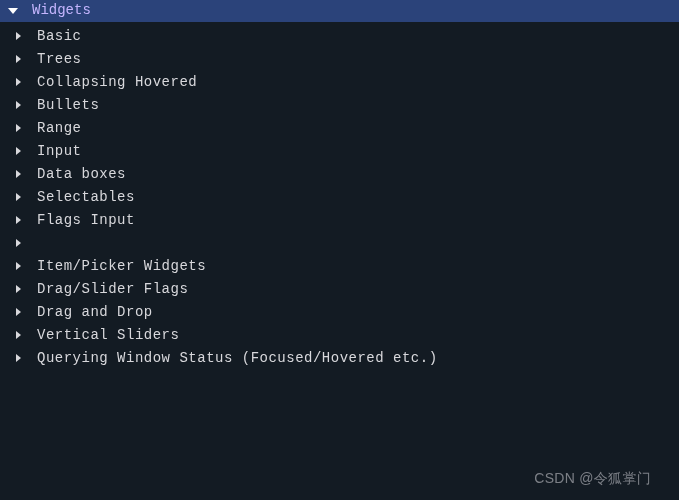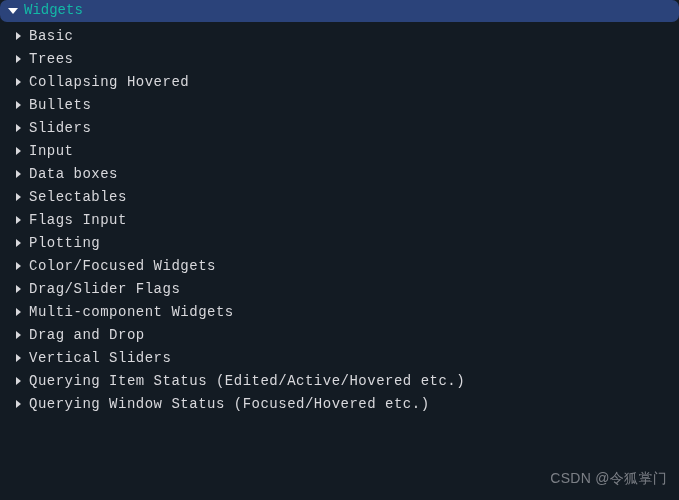--- a/index.html
+++ b/index.html
@@ -12,65 +12,64 @@
     font-size: 14px;
     color: #d8d8dc;
     overflow: hidden;
     position: relative;
   }
   .panel {
     width: 100%;
   }
   .header {
     background: #2b437a;
-    color: #14b8a6;
+    color: #c4b5fd;
     padding: 2px 6px 3px 6px;
     display: flex;
     align-items: center;
-    gap: 6px;
+    gap: 14px;
     height: 17px;
     line-height: 17px;
-    border-radius: 7px;
   }
   .arrow-down {
     display: inline-block;
     width: 0;
     height: 0;
     border-left: 5px solid transparent;
     border-right: 5px solid transparent;
     border-top: 6px solid #ffffff;
     margin-left: 2px;
   }
   .list {
     padding: 2px 0 2px 14px;
   }
   .item {
     display: flex;
     align-items: center;
-    gap: 8px;
+    gap: 16px;
     padding: 1.5px 0 1.5px 0;
     line-height: 20px;
     height: 20px;
     cursor: default;
   }
   .arrow-right {
     display: inline-block;
     width: 0;
     height: 0;
     border-top: 4.5px solid transparent;
     border-bottom: 4.5px solid transparent;
     border-left: 5.5px solid #d8d8dc;
     margin-left: 2px;
   }
   .item-label {
     letter-spacing: 0.5px;
   }
   .watermark {
     position: absolute;
-    right: 12px;
+    right: 28px;
     bottom: 12px;
     color: rgba(210,210,215,0.55);
     font-family: Arial, "Helvetica Neue", Helvetica, "PingFang SC", "Microsoft YaHei", sans-serif;
     font-size: 14px;
     letter-spacing: 0.3px;
     user-select: none;
   }
 </style>
 </head>
 <body>
@@ -92,65 +91,56 @@
     <div class="item">
         <span class="arrow-right"></span>
         <span class="item-label">Collapsing Hovered</span>
       </div>
     <div class="item">
         <span class="arrow-right"></span>
         <span class="item-label">Bullets</span>
       </div>
     <div class="item">
         <span class="arrow-right"></span>
-        <span class="item-label">Sliders</span>
+        <span class="item-label">Range</span>
       </div>
     <div class="item">
         <span class="arrow-right"></span>
         <span class="item-label">Input</span>
       </div>
     <div class="item">
         <span class="arrow-right"></span>
         <span class="item-label">Data boxes</span>
       </div>
     <div class="item">
         <span class="arrow-right"></span>
         <span class="item-label">Selectables</span>
       </div>
     <div class="item">
         <span class="arrow-right"></span>
         <span class="item-label">Flags Input</span>
       </div>
     <div class="item">
         <span class="arrow-right"></span>
-        <span class="item-label">Plotting</span>
       </div>
     <div class="item">
         <span class="arrow-right"></span>
-        <span class="item-label">Color/Focused Widgets</span>
+        <span class="item-label">Item/Picker Widgets</span>
       </div>
     <div class="item">
         <span class="arrow-right"></span>
         <span class="item-label">Drag/Slider Flags</span>
-      </div>
-    <div class="item">
-        <span class="arrow-right"></span>
-        <span class="item-label">Multi-component Widgets</span>
       </div>
     <div class="item">
         <span class="arrow-right"></span>
         <span class="item-label">Drag and Drop</span>
       </div>
     <div class="item">
         <span class="arrow-right"></span>
         <span class="item-label">Vertical Sliders</span>
-      </div>
-    <div class="item">
-        <span class="arrow-right"></span>
-        <span class="item-label">Querying Item Status (Edited/Active/Hovered etc.)</span>
       </div>
     <div class="item">
         <span class="arrow-right"></span>
         <span class="item-label">Querying Window Status (Focused/Hovered etc.)</span>
       </div>
 
   </div>
 </div>
 
 <div class="watermark">CSDN @令狐掌门</div>

